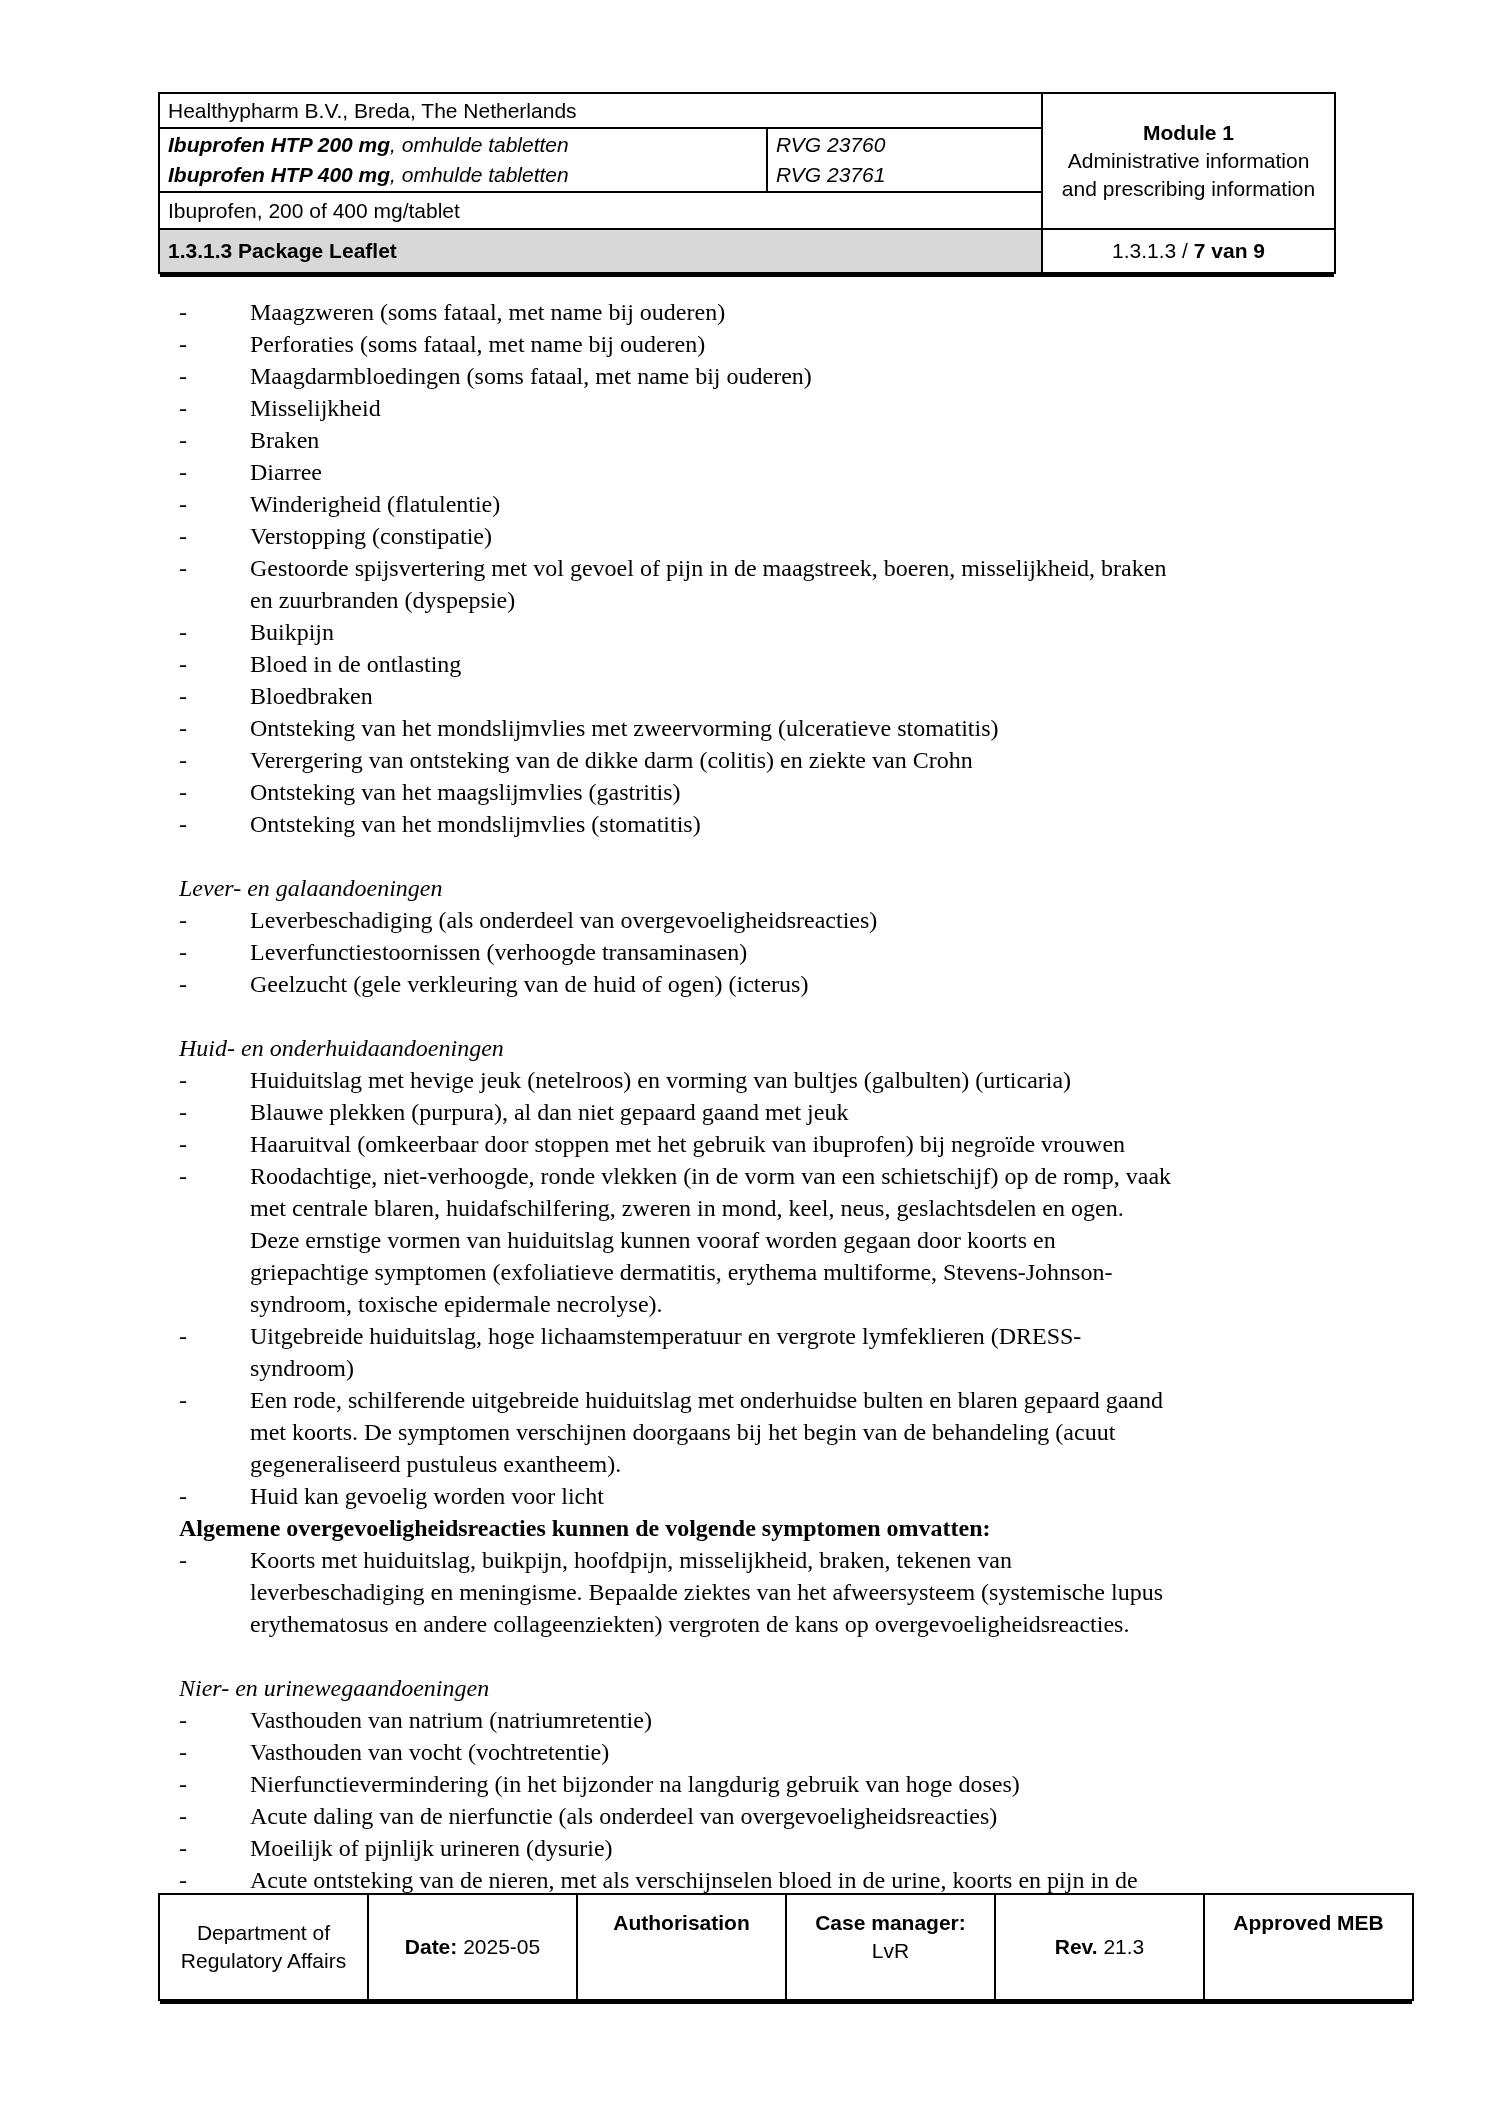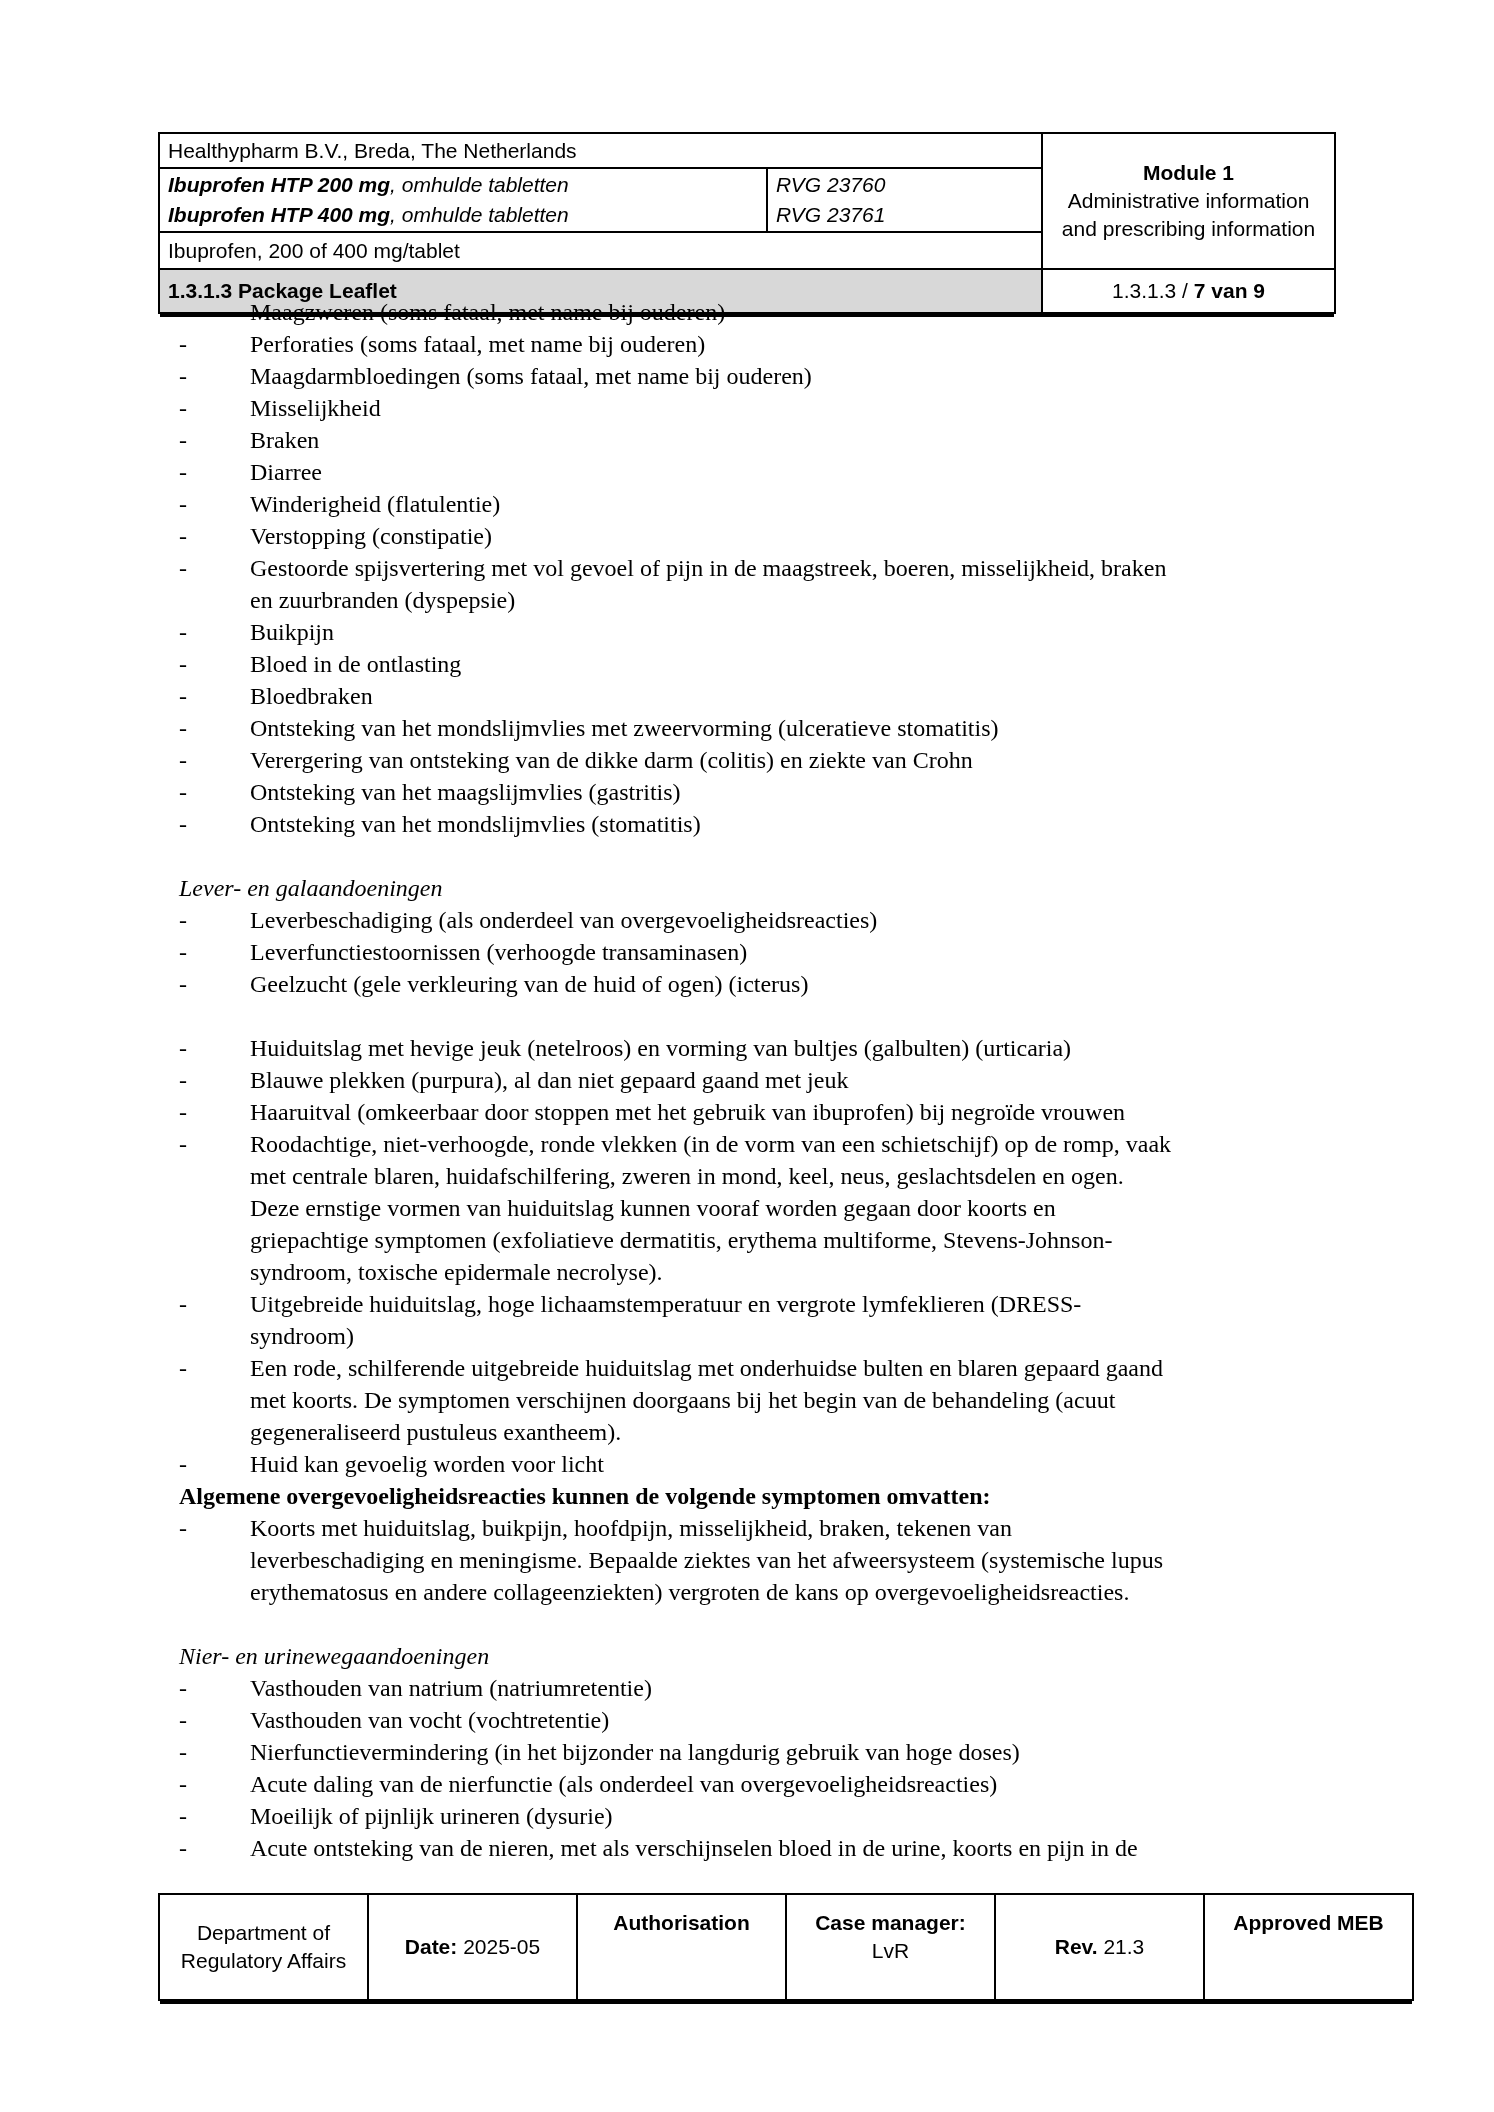--- a/index.html
+++ b/index.html
@@ -15,21 +15,20 @@
 
   
   .header-table {
     position: absolute;
     left: 158px;
     top: 92px;
     width: 1176px;
     border-collapse: collapse;
     table-layout: fixed;
     box-shadow: 0 5px 0 -2px #000;
-    margin-top: 40px;
   }
   .header-table td {
     border: 2px solid #000;
     padding: 0 8px;
     font-size: 21px;
     vertical-align: middle;
     overflow: hidden;
   }
   .col-a { width: 608px; } .col-b { width: 275px; } .col-c { width: 293px; }
   .row-company td { height: 33px; }
@@ -213,20 +212,21 @@
       </div>
       <div class="block bullet">
         <span class="dash">-</span>
         <span class="txt">Leverfunctiestoornissen (verhoogde transaminasen)</span>
       </div>
       <div class="block bullet">
         <span class="dash">-</span>
         <span class="txt">Geelzucht (gele verkleuring van de huid of ogen) (icterus)</span>
       </div>
       <div class="block spacer"></div>
+      <div class="block heading">Huid- en onderhuidaandoeningen</div>
       <div class="block bullet">
         <span class="dash">-</span>
         <span class="txt">Huiduitslag met hevige jeuk (netelroos) en vorming van bultjes (galbulten) (urticaria)</span>
       </div>
       <div class="block bullet">
         <span class="dash">-</span>
         <span class="txt">Blauwe plekken (purpura), al dan niet gepaard gaand met jeuk</span>
       </div>
       <div class="block bullet">
         <span class="dash">-</span>

